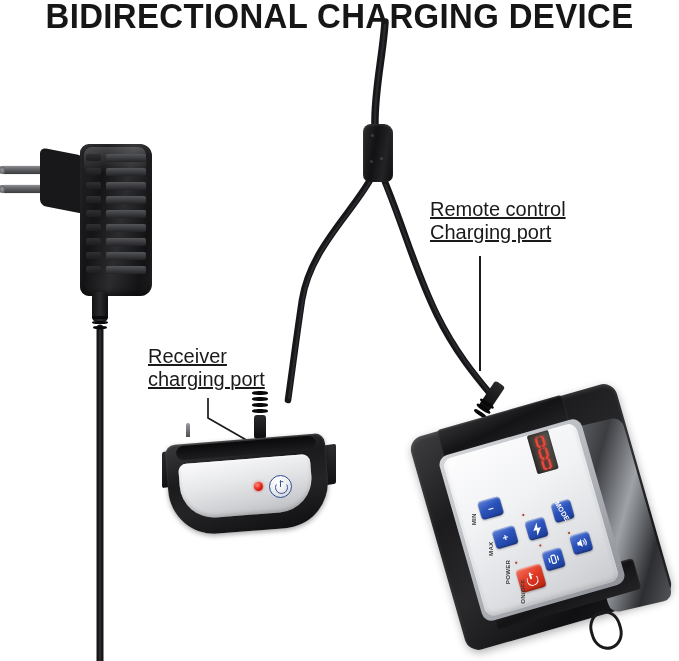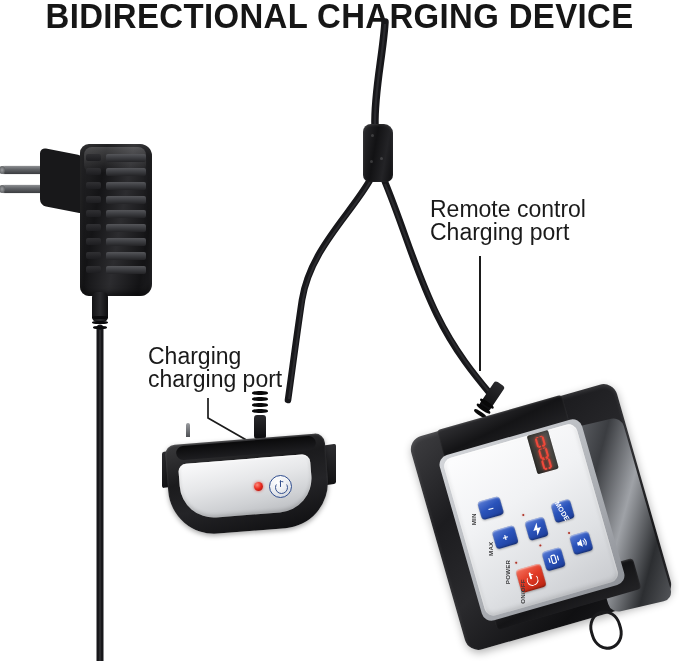--- a/index.html
+++ b/index.html
@@ -33,24 +33,25 @@
     color: #161616;
     transform: scaleX(0.94);
     transform-origin: 50% 50%;
     white-space: nowrap;
   }
 
   
   .callout {
     position: absolute;
     font-family: "Liberation Sans", sans-serif;
-    font-size: 23px;
+    font-size: 20px;
     line-height: 23px;
     color: #1a1a1a;
     white-space: nowrap;
+    text-decoration: underline;
   }
   #label-remote { left: 430px; top: 198px; }
   #label-receiver { left: 148px; top: 345px; }
 
   .leader {
     position: absolute;
     background: #1b1b1b;
   }
 
   
@@ -364,21 +365,21 @@
   </div>
 
   <div class="callout" id="label-remote">
     <div>Remote control</div>
     <div>Charging port</div>
   </div>
 
   <div class="leader" style="left:479px; top:256px; width:1.6px; height:115px;"></div>
 
   <div class="callout" id="label-receiver">
-    <div>Charging</div>
+    <div>Receiver</div>
     <div>charging port</div>
   </div>
 
   <svg class="cable-svg" width="679" height="661">
     <path d="M208,398 L208,418 L264,450" stroke="#1b1b1b" stroke-width="1.7" fill="none"></path>
   </svg>
 
   <div id="receiver" class="shp">
 
     <div class="rc-contact" style="left:18px; top:-12px; width:4px; height:14px;"></div>

